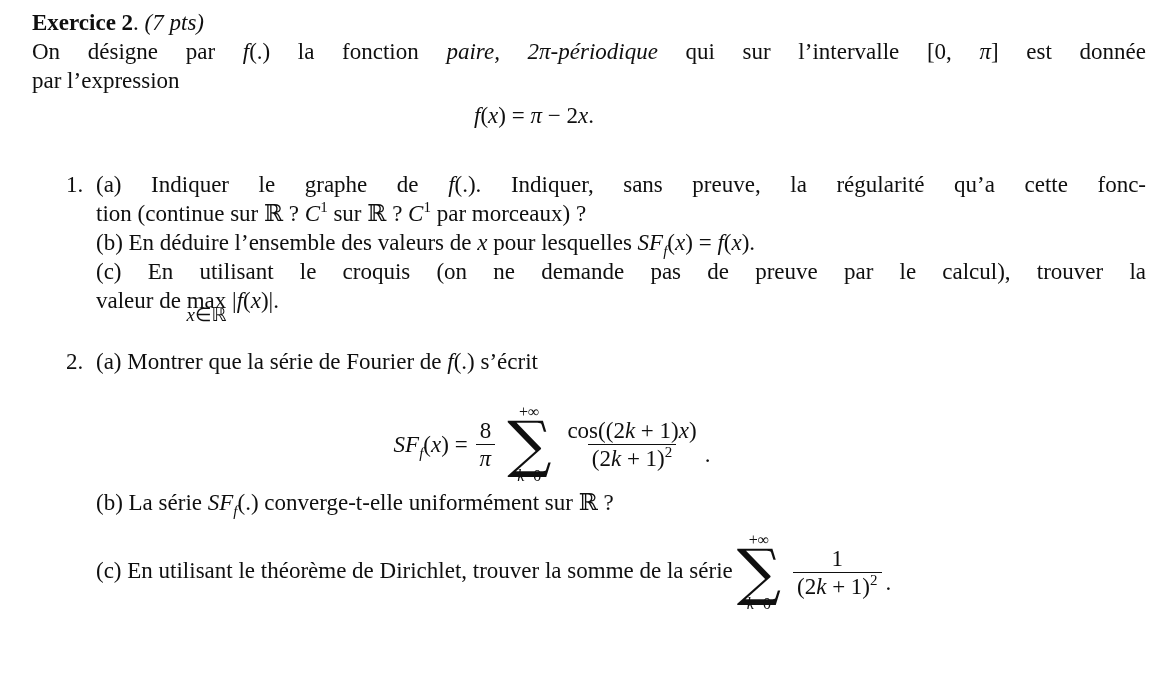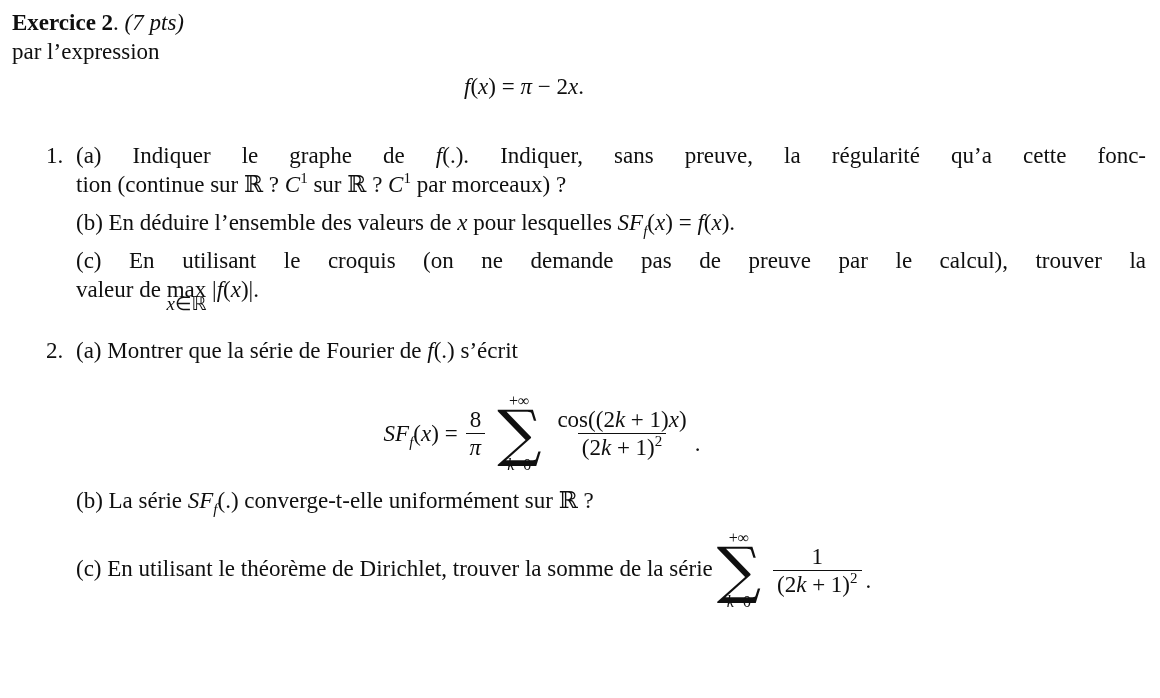--- a/index.html
+++ b/index.html
@@ -5,26 +5,26 @@
   html, body { margin: 0; padding: 0; }
   body {
     width: 1160px; height: 698px;
     background: #ffffff;
     color: #0f0f0f;
     font-family: "Liberation Serif", "DejaVu Serif", serif;
     font-size: 23px;
     line-height: 29px;
     overflow: hidden;
   }
-  .page { padding: 8px 14px 0 12px; }
+  .page { padding: 8px 14px 0 32px; }
   .it { font-style: italic; }
   .bf { font-weight: bold; }
   .line {}
   .jf { text-align: justify; text-align-last: justify; }
-  .mt9 { margin-top: 9px; }
+  .mt9 { }
   sup { font-size: 15px; line-height: 0; }
   sub { font-size: 15px; line-height: 0; }
   sub.fsub { font-style: italic; }
 
   
   .disp1 {
     line-height: 42px; height: 42px;
     text-align: center;
     position: relative; left: -55px;
   }
@@ -73,20 +73,21 @@
     font-size: 19px; line-height: 15px; white-space: nowrap; font-family: Liberation Serif, serif;
   }
 </style>
 </head>
 <body>
 
 <div class="page">
 
   <div class="line"><span class="bf">Exercice 2</span><span>. </span><span class="it">(7 pts)</span></div>
 
+  <div class="line jf"><span>On désigne par </span><span class="it">f</span><span>(.) la fonction </span><span class="it">paire, 2π-périodique</span><span> qui sur l’intervalle [0, </span><span class="it">π</span><span>] est donnée</span></div>
 
   <div class="line"><span>par l’expression</span></div>
 
   <div class="disp1"><span class="it">f</span><span>(</span><span class="it">x</span><span>) = </span><span class="it">π</span><span> − 2</span><span class="it">x</span><span>.</span></div>
 
   <div class="enum enum1">
     <div class="enum-num"><span>1.</span></div>
     <div class="enum-body">
       <div class="line jf"><span>(a) Indiquer le graphe de </span><span class="it">f</span><span>(.). Indiquer, sans preuve, la régularité qu’a cette fonc-</span></div>
       <div class="line"><span>tion (continue sur ℝ ? </span><span class="it">C</span><sup>1</sup><span> sur ℝ ? </span><span class="it">C</span><sup>1</sup><span> par morceaux) ?</span></div>

